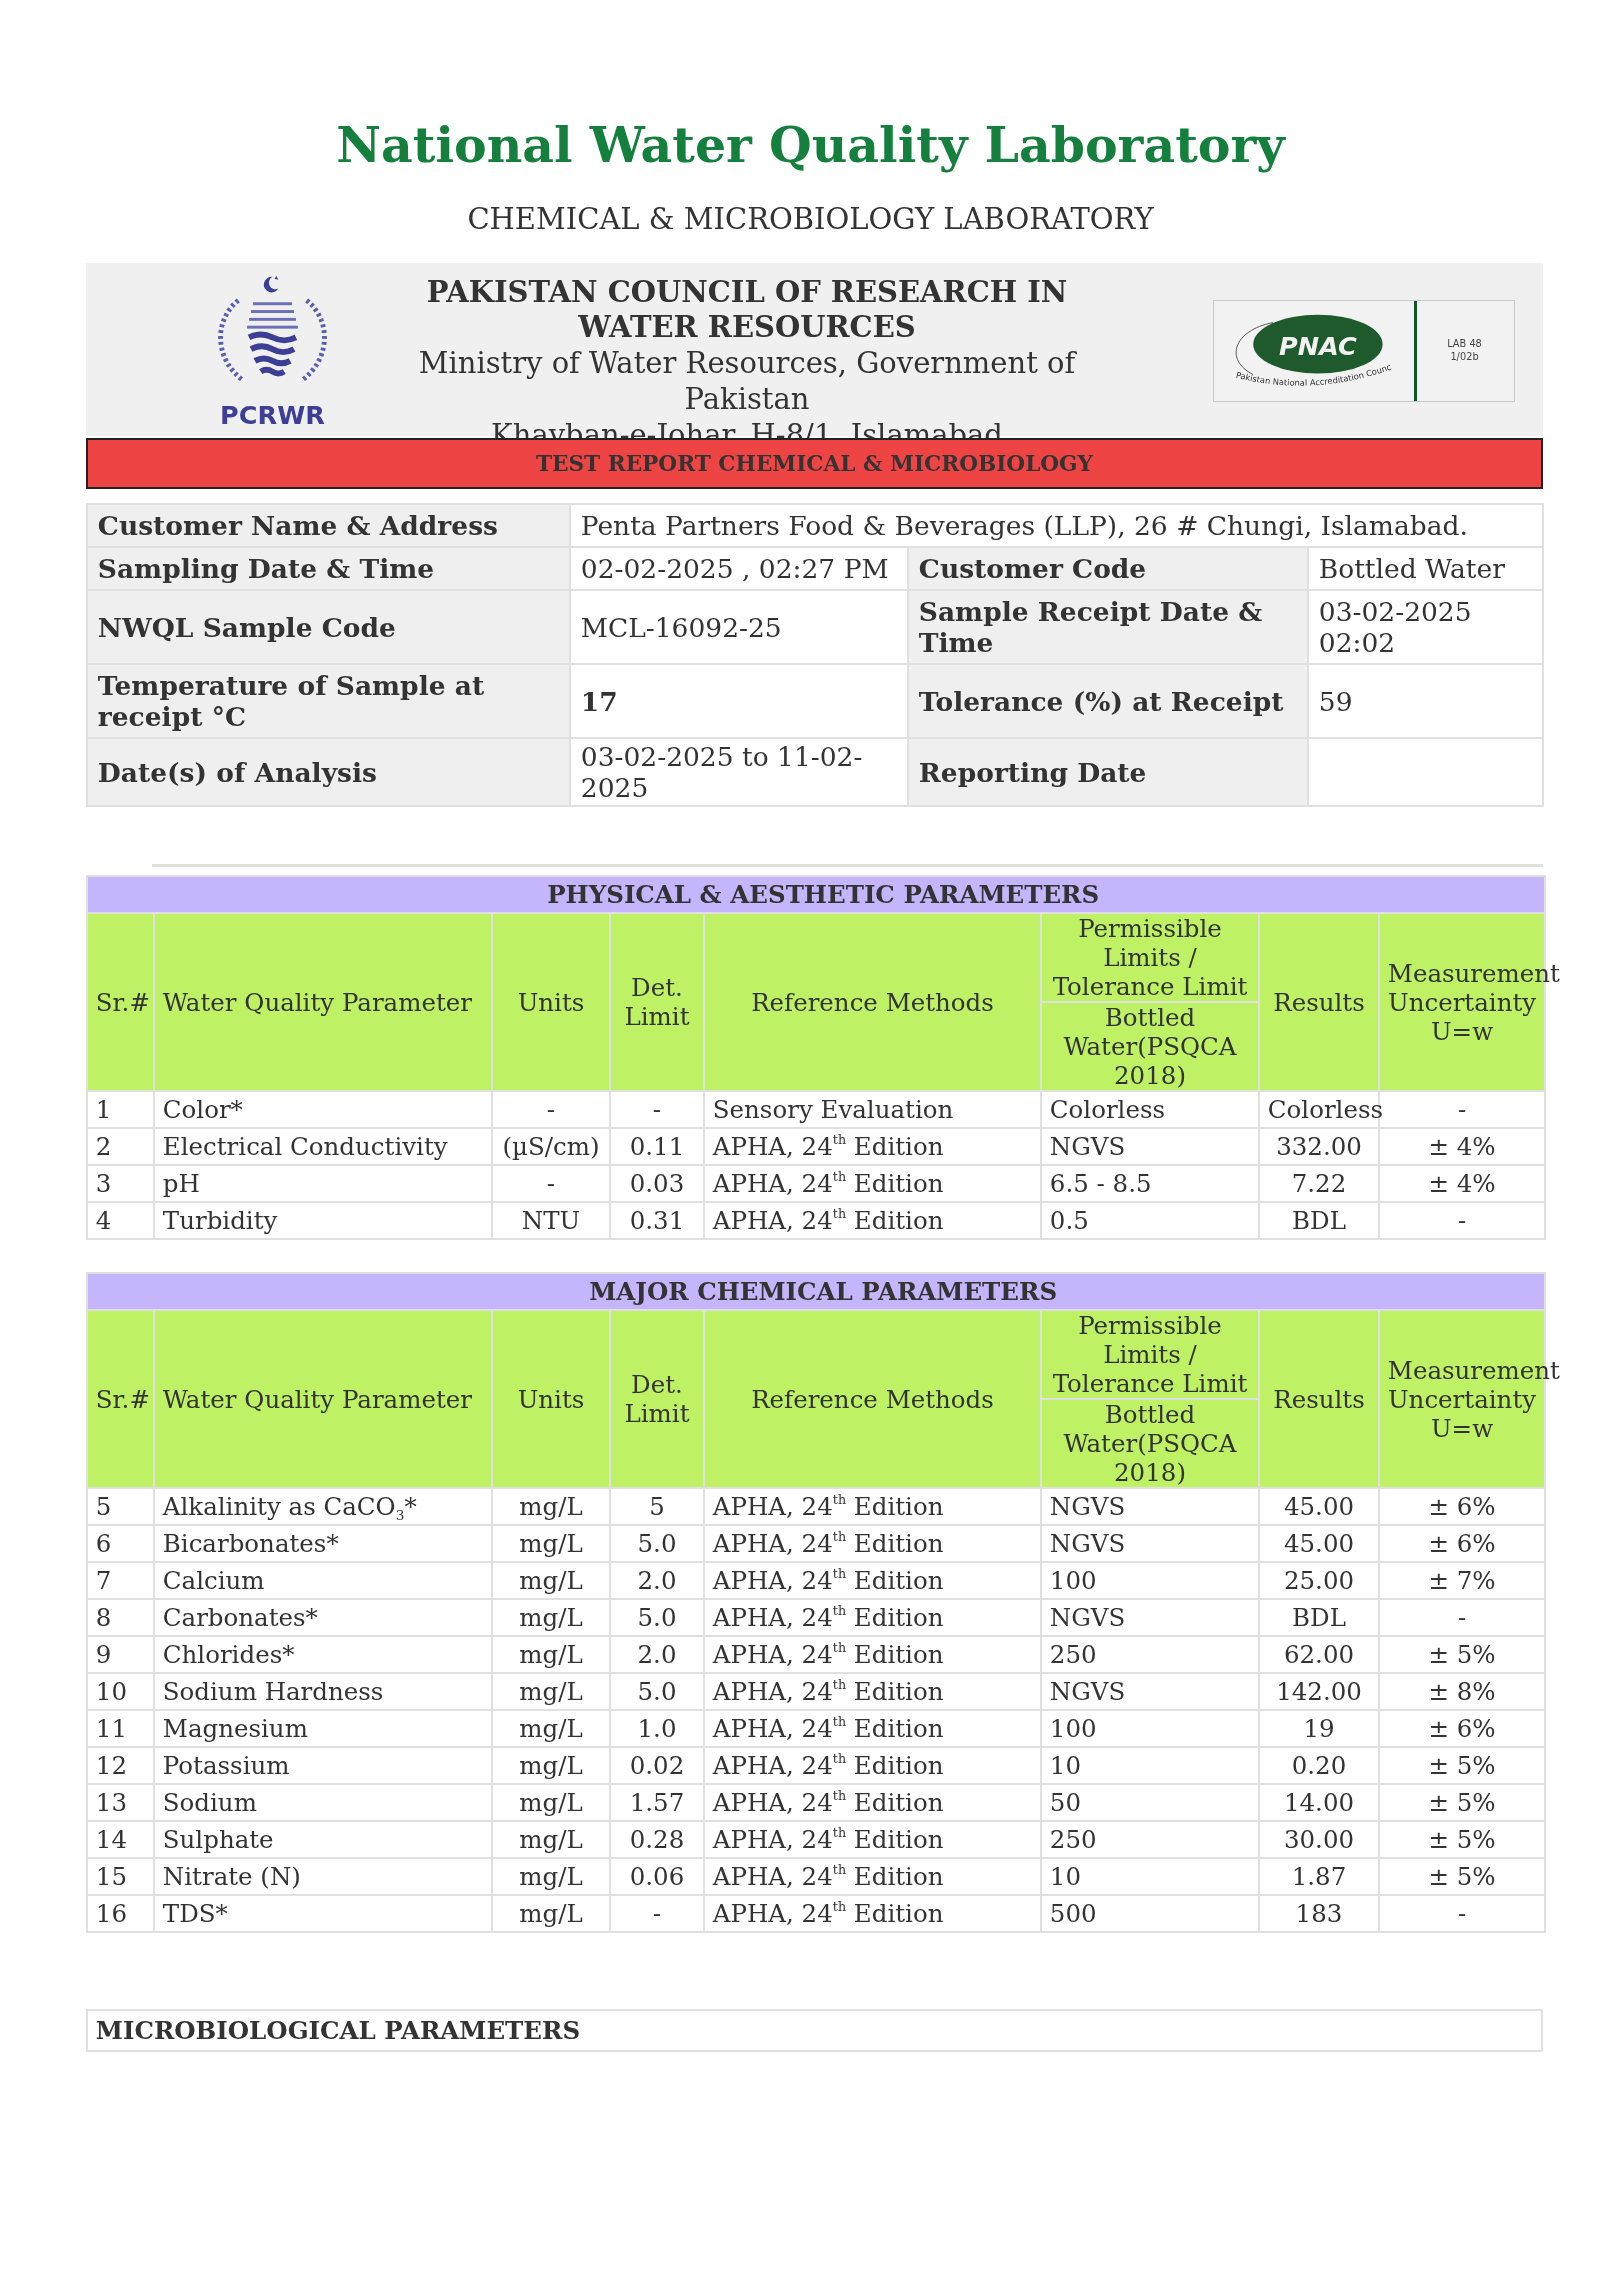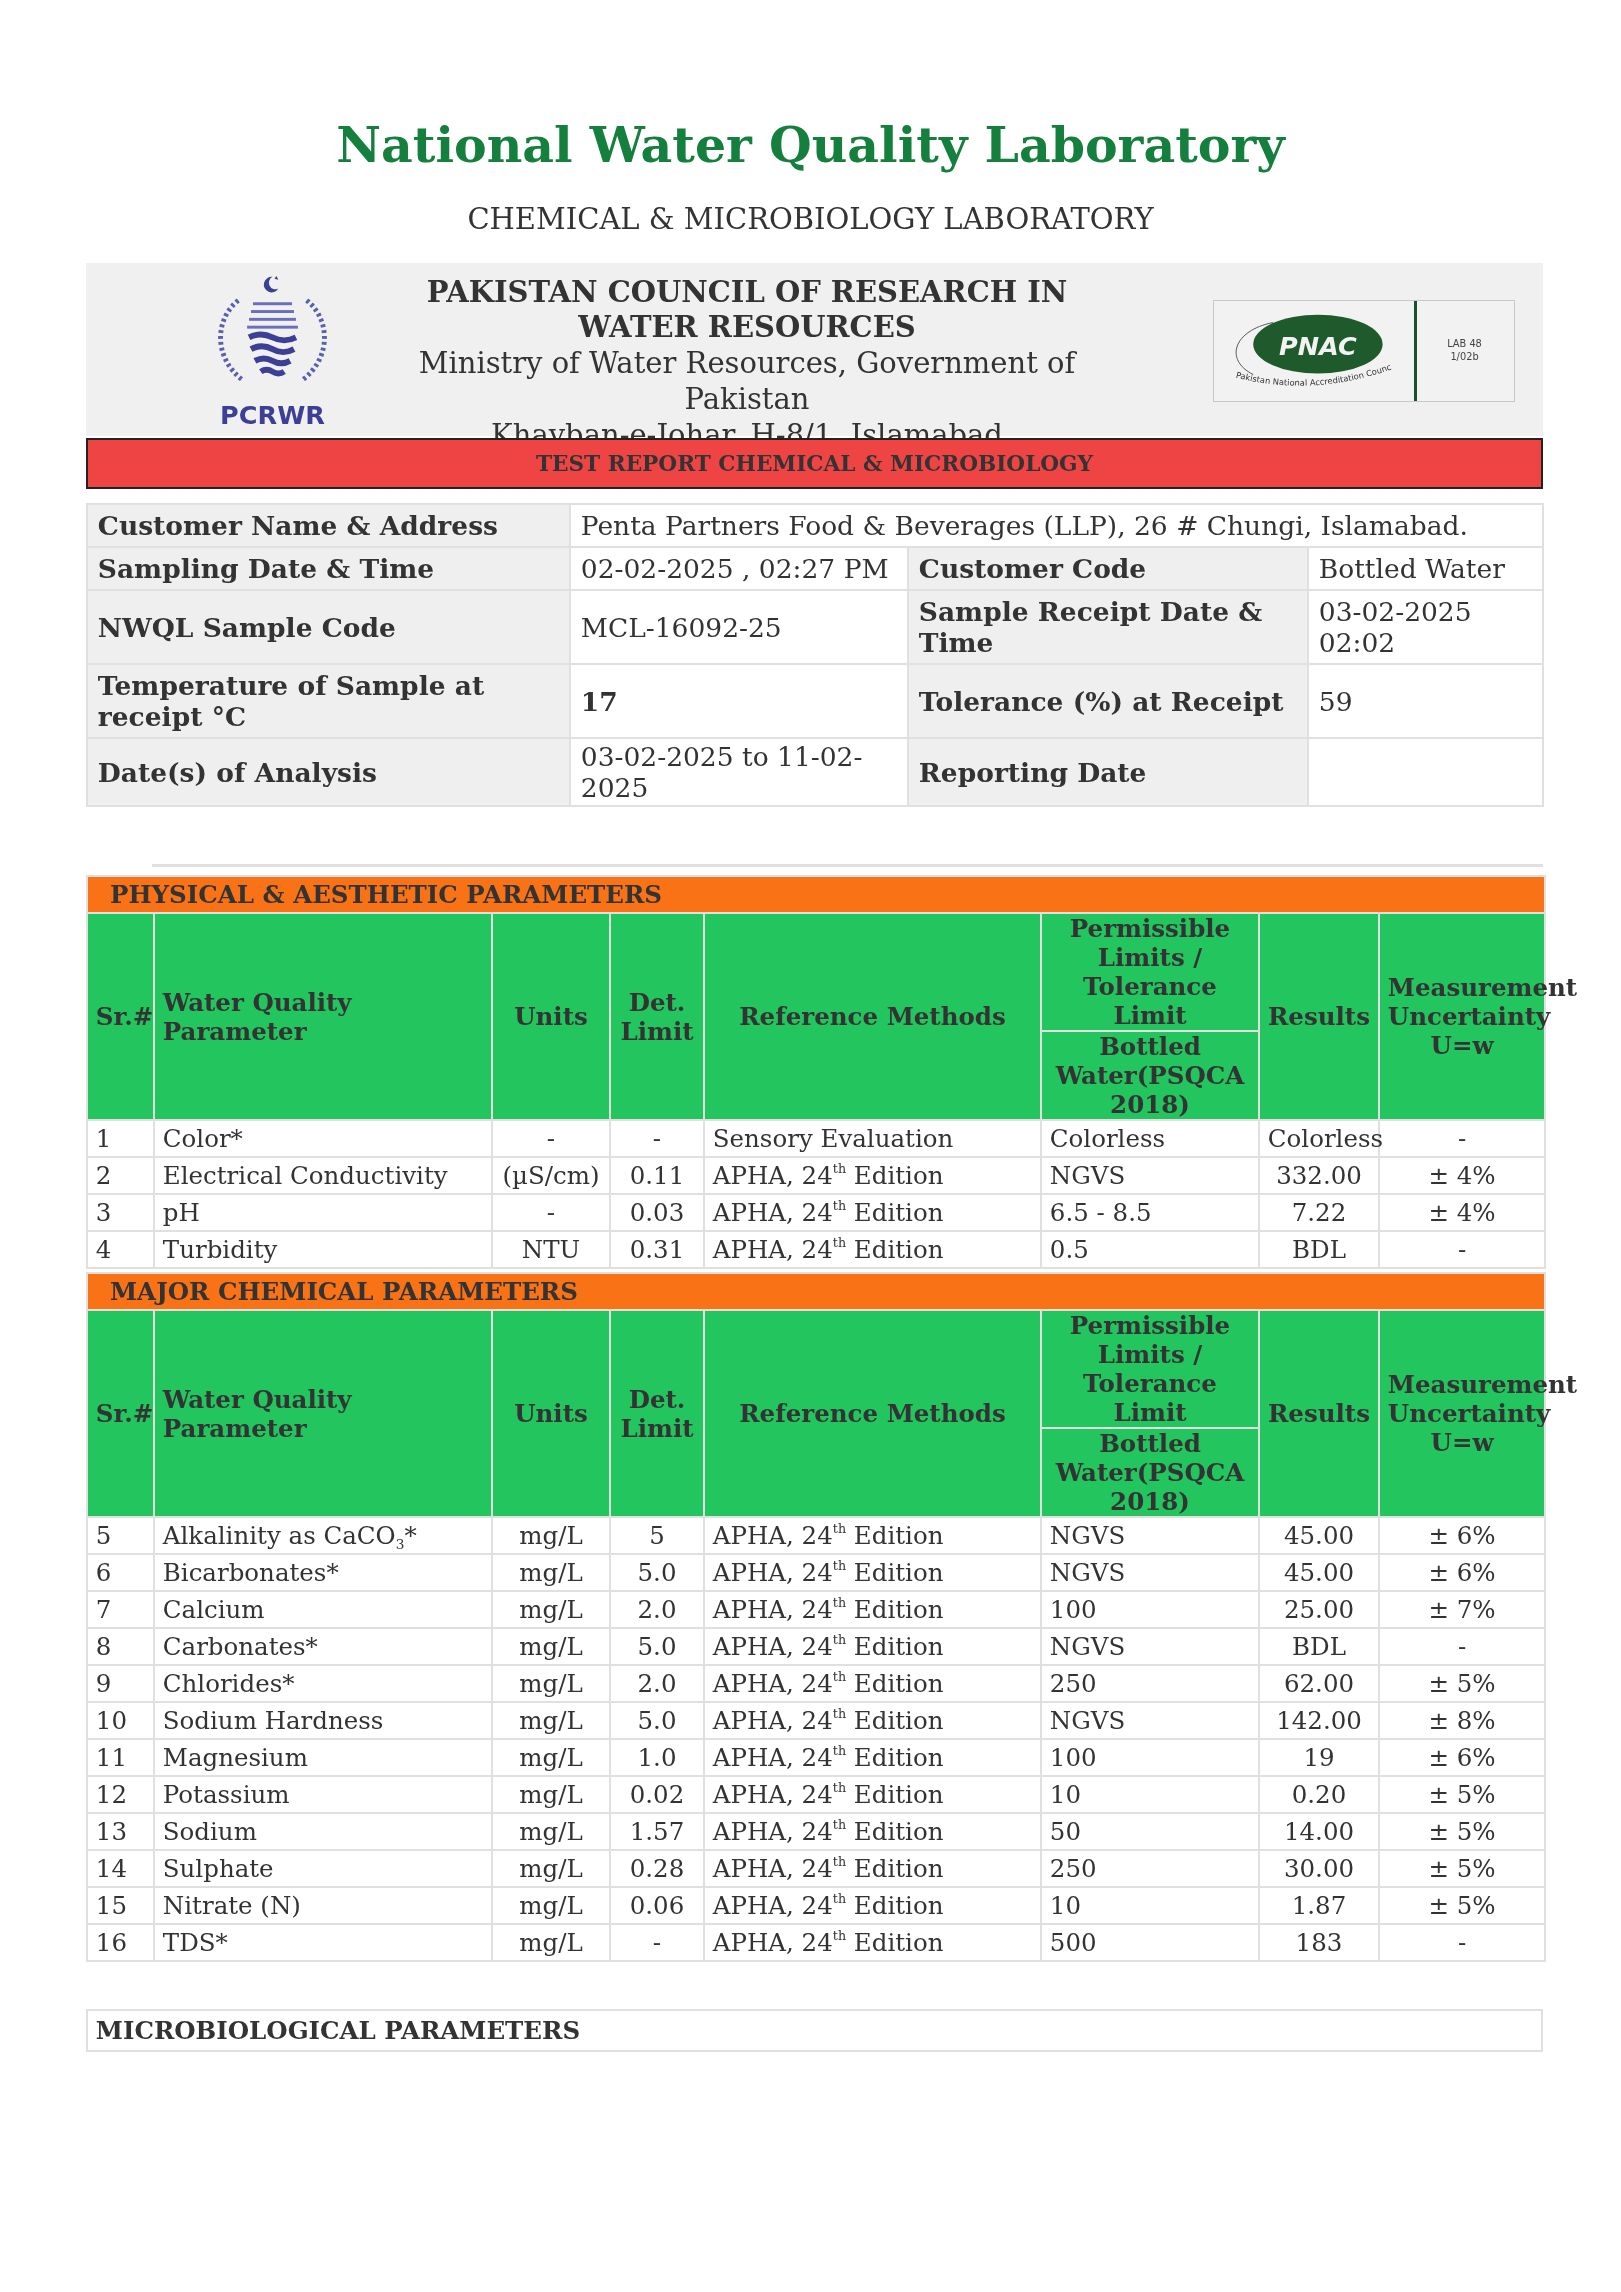--- a/index.html
+++ b/index.html
@@ -60,23 +60,23 @@
   .sep-line {
     position: absolute; left: 152px; top: 864px; width: 1391px; height: 2.9px; background: #e0e0e0;
   }
   .params {
     position: absolute; left: 86px; width: 1457px;
   }
   .params td, .params th {
     border: 2.9px solid #e0e0e0; font-size: 24.5px; padding: 0 7.8px; line-height: 29px;
   }
   .params .section-title td {
-    background: #f97316; font-weight: bold; font-size: 24.5px; text-align: left; height: 35px; padding-left: 22px;
-  }
-  .params th { background: #22c55e; font-weight: bold; text-align: center; }
+    background: #c4b5fd; font-weight: bold; font-size: 24.5px; text-align: center; height: 35px; padding-left: 22px;
+  }
+  .params th { background: #bef264; font-weight: normal; text-align: center; }
   .params th.left { text-align: left; }
   .params td.c { text-align: center; }
   .params td.l { text-align: left; }
   .params tr.data td { height: 35px; }
   sup { font-size: 12.7px; line-height: 0; vertical-align: 10.8px; }
   sub { font-size: 13.7px; line-height: 0; vertical-align: -4.9px; }
   .micro {
     position: absolute; left: 86px; top: 2009px; width: 1457px;
   }
   .micro td {

